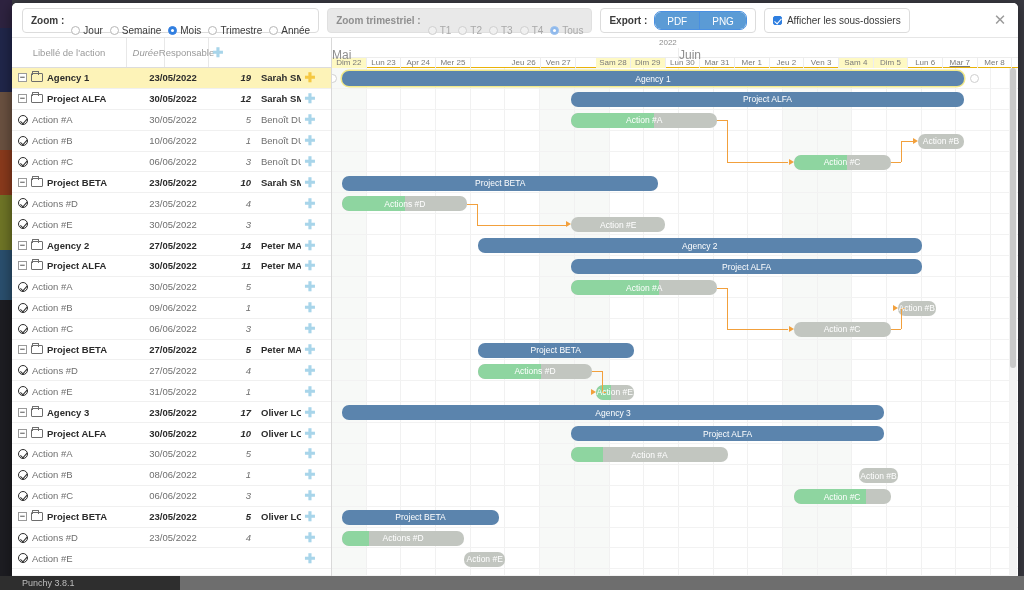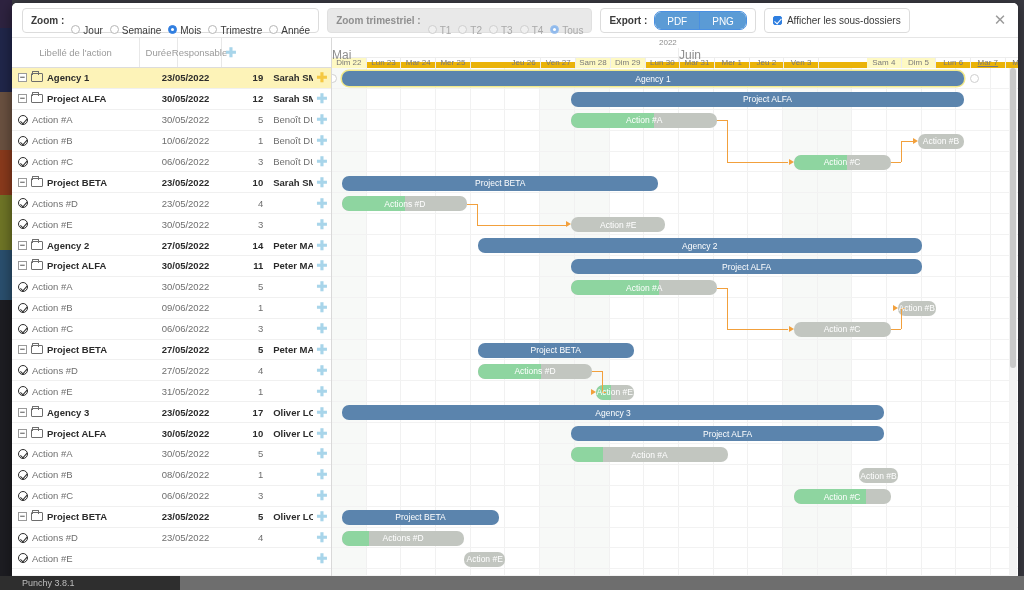--- a/index.html
+++ b/index.html
@@ -59,21 +59,21 @@
   .tb-group {
     display: flex; align-items: center; gap: 7px;
     border: 1px solid #dcdcdc; border-radius: 4px;
     height: 25px; padding: 0 8px;
     font-size: 10px; color: #3a3a3a;
     white-space: nowrap;
   }
   .tb-group.disabled { background: #e9e9e9; border-color: #e0e0e0; color: #a9a9a9; }
   .tb-label { font-weight: bold; font-size: 10px; }
   .tb-group.disabled .tb-label { color: #8f8f8f; }
-  .radio-opt { display: inline-flex; align-items: flex-start; gap: 3px; font-size: 10px; margin-top: 20px; }
+  .radio-opt { display: inline-flex; align-items: center; gap: 3px; font-size: 10px; margin-top: 20px; }
   .radio {
     width: 9px; height: 9px; border-radius: 50%;
     border: 1px solid #b6b6b6; background: #fff; display: inline-block;
     position: relative; flex: none;
   }
   .radio.on { border-color: #3b82e0; background: #2f7fe0; }
   .radio.on::after {
     content: ""; position: absolute; left: 2px; top: 2px;
     width: 3px; height: 3px; border-radius: 50%; background: #fff;
   }
@@ -118,23 +118,23 @@
   }
   .grid-head {
     display: flex; height: 30px; align-items: stretch;
     border-bottom: 1px solid #dcdcdc; background: #fff;
   }
   .gh {
     font-size: 9.5px; color: #9a9a9a; display: flex;
     align-items: center; justify-content: center;
     border-right: 1px solid #e8e8e8;
   }
-  .c-label { width: 128px; }
+  .c-label { width: 115px; }
   .c-date  { width: 92px; }
-  .c-dur   { width: 38px; }
+  .c-dur   { width: 38px; font-style: italic; }
   .c-resp  { width: 44px; }
   .c-plus  { width: 18px; border-right: none; }
 
   .grid-rows { height: 515px; overflow: hidden; }
   .row {
     display: flex; height: 20.9px; align-items: stretch;
     border-bottom: 1px solid #f0f0f0; background: #fff;
   }
   .row.hl { background: #fdf3b8; }
   .cell {
@@ -172,21 +172,21 @@
   .chk-circle::after {
     content: ""; position: absolute; left: 2.5px; top: 1px;
     width: 3px; height: 5.5px; border: solid #2d2d2d; border-width: 0 1.3px 1.3px 0;
     transform: rotate(42deg);
   }
   .plus-ico { color: #a8d5ea; font-size: 13px; font-weight: bold; line-height: 1; }
   .plus-ico.strong { color: #f5c842; }
 
   
   .gantt-pane { flex: 1; position: relative; overflow: hidden; background: #fff; }
-  .gantt-head { height: 30px; border-bottom: 6px solid #eab308; position: relative; }
+  .gantt-head { height: 30px; border-bottom: 1px solid #eab308; position: relative; }
   .gh-year {
     height: 10px; font-size: 8px; color: #8e8e8e;
     display: flex; align-items: center;
   }
   .gh-month {
     height: 10px; position: relative; border-bottom: 1px solid #ededed;
   }
   .gh-month .mo {
     position: absolute; top: 0; font-size: 12px; color: #8e8e8e;
     text-align: left;
@@ -654,32 +654,32 @@
         <div class="gh-year">
           <span id="year-lbl" style="position: absolute; left: 327px; top: 0px; font-size: 8px; color: rgb(142, 142, 142);">2022</span>
         </div>
         <div class="gh-month" id="month-row">
             <div class="mo" style="left: 0px; width: 347px; border-right: 1px solid rgb(237, 237, 237);">Mai</div>
             <div class="mo" style="left: 347px; width: 347px; border-right: 1px solid rgb(237, 237, 237);">Juin</div>
           </div>
         <div class="gh-days" id="day-row">
             <div class="gh-day we" style="width: 34.7px;">Dim 22</div>
             <div class="gh-day" style="width: 34.7px;">Lun 23</div>
-            <div class="gh-day" style="width: 34.7px;">Mar 24</div>
+            <div class="gh-day" style="width: 34.7px;">Apr 24</div>
             <div class="gh-day" style="width: 34.7px;">Mer 25</div>
             <div class="gh-day" style="width: 34.7px; margin-left: 36px;">Jeu 26</div>
             <div class="gh-day" style="width: 34.7px;">Ven 27</div>
-            <div class="gh-day we" style="width: 34.7px;">Sam 28</div>
+            <div class="gh-day we" style="width: 34.7px; margin-left: 20px;">Sam 28</div>
             <div class="gh-day we" style="width: 34.7px;">Dim 29</div>
             <div class="gh-day" style="width: 34.7px;">Lun 30</div>
             <div class="gh-day" style="width: 34.7px;">Mar 31</div>
             <div class="gh-day" style="width: 34.7px;">Mer 1</div>
             <div class="gh-day" style="width: 34.7px;">Jeu 2</div>
             <div class="gh-day" style="width: 34.7px;">Ven 3</div>
-            <div class="gh-day we" style="width: 34.7px; margin-left: 48px;">Sam 4</div>
+            <div class="gh-day we" style="width: 34.7px;">Sam 4</div>
             <div class="gh-day we" style="width: 34.7px;">Dim 5</div>
             <div class="gh-day" style="width: 34.7px;">Lun 6</div>
             <div class="gh-day" style="width: 34.7px; text-decoration: underline;">Mar 7</div>
             <div class="gh-day" style="width: 34.7px;">Mer 8</div>
             <div class="gh-day" style="width: 34.7px;">Jeu 9</div>
             <div class="gh-day" style="width: 34.7px;">Ven 10</div>
           </div>
       </div>
 
       <div class="gantt-body">

